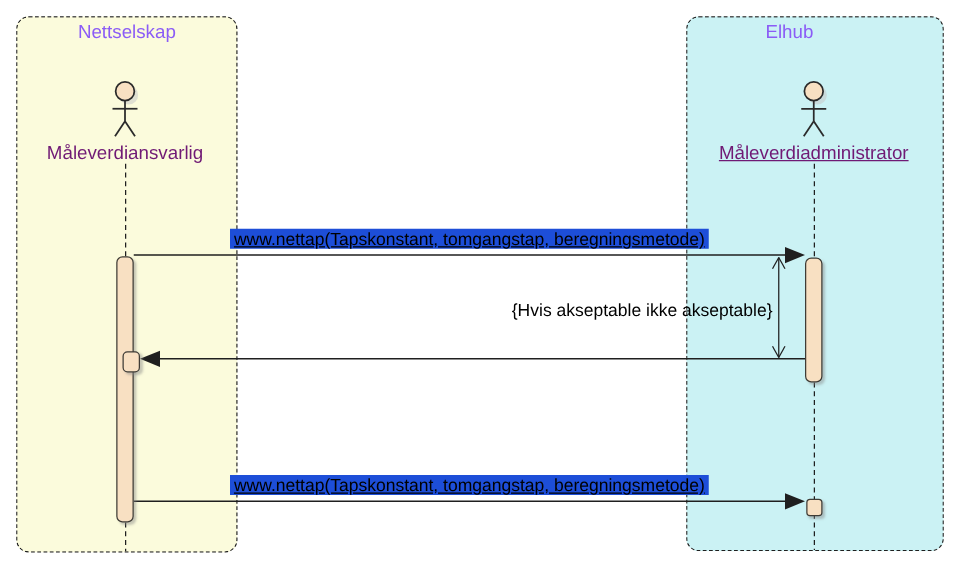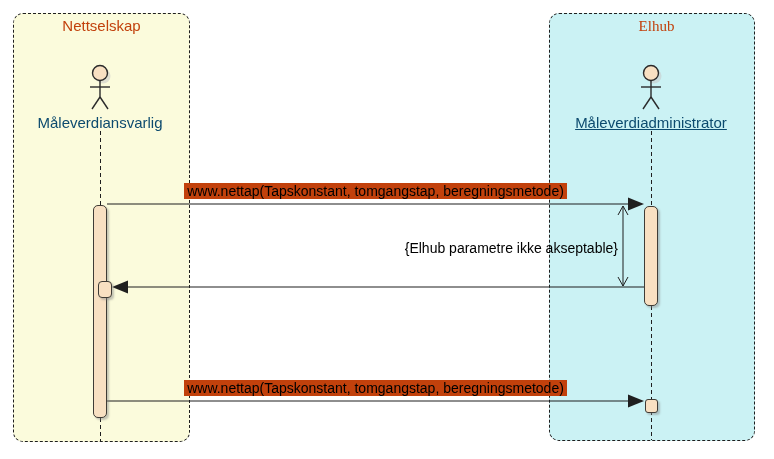--- a/index.html
+++ b/index.html
@@ -3,39 +3,39 @@
 <meta charset="utf-8">
 <style>
   html,body{margin:0;padding:0;background:#fff;}
   body{font-family:"Liberation Sans", sans-serif; color:#000;}
   #stage{position:relative;width:774px;height:459px;background:#ffffff;overflow:hidden;}
 
   .frame{position:absolute;border:1px dashed #1f1f1f;border-radius:10px;box-sizing:border-box;}
   .frame-left{left:13px;top:13px;width:177px;height:429px;background:#FBFBDC;}
   .frame-right{left:549px;top:13px;width:206px;height:428px;background:#CBF2F4;}
 
-  .frame-title{position:absolute;top:17px;font-size:15px;line-height:18px;text-align:center;color:#c2410c;}
+  .frame-title{position:absolute;top:17px;font-size:15px;line-height:18px;text-align:center;color:#8b5cf6;}
   .frame-title.left{left:13px;width:177px;}
-  .frame-title.right{left:574px;width:165px;font-family:Liberation Serif, serif;}
+  .frame-title.right{left:549px;width:165px;}
 
-  .actor-label{position:absolute;top:114px;font-size:15px;line-height:18px;text-align:center;color:#0c4a6e;}
+  .actor-label{position:absolute;top:114px;font-size:15px;line-height:18px;text-align:center;color:#701a75;}
   .actor-label.left{left:15px;width:170px;}
   .actor-label.right{left:556px;width:190px;text-decoration:underline;}
 
   svg.layer{position:absolute;left:0;top:0;width:774px;height:459px;}
 
   .activation{position:absolute;background:#F8E0C2;border:1px solid #3F3C36;box-sizing:border-box;
               box-shadow:2px 2px 2px rgba(130,130,130,0.45);}
   .act-left-main{left:93px;top:205px;width:14px;height:213px;border-radius:5px;}
   .act-left-nested{left:98px;top:281px;width:14px;height:17px;border-radius:4px;}
   .act-right-main{left:644px;top:206px;width:14px;height:100px;border-radius:5px;}
   .act-right-small{left:645px;top:399px;width:13px;height:14px;border-radius:3px;}
 
   .msg-label{position:absolute;font-size:14px;line-height:16px;text-align:center;color:#000;}
-  .msg-label > span{background:#c2410c;padding:0 3px;}
+  .msg-label > span{background:#1d4ed8;padding:0 3px;text-decoration:underline;}
   .msg1{left:107px;top:183px;width:537px;}
   .msg2{left:112px;top:267px;width:532px;}
   .msg3{left:107px;top:380px;width:537px;}
 
   .constraint-label{position:absolute;left:300px;top:240px;width:318px;font-size:14px;line-height:16px;
                     text-align:right;color:#000;}
 </style>
 </head>
 <body>
 
@@ -102,15 +102,15 @@
   <div class="actor-label left">Måleverdiansvarlig</div>
   <div class="actor-label right">Måleverdiadministrator</div>
 
   <div class="msg-label msg1">
     <span>www.nettap(Tapskonstant, tomgangstap, beregningsmetode)</span>
   </div>
   <div class="msg-label msg3">
     <span>www.nettap(Tapskonstant, tomgangstap, beregningsmetode)</span>
   </div>
 
-  <div class="constraint-label">{Elhub parametre ikke akseptable}</div>
+  <div class="constraint-label">{Hvis akseptable ikke akseptable}</div>
 
 </div>
 
 </body></html>

